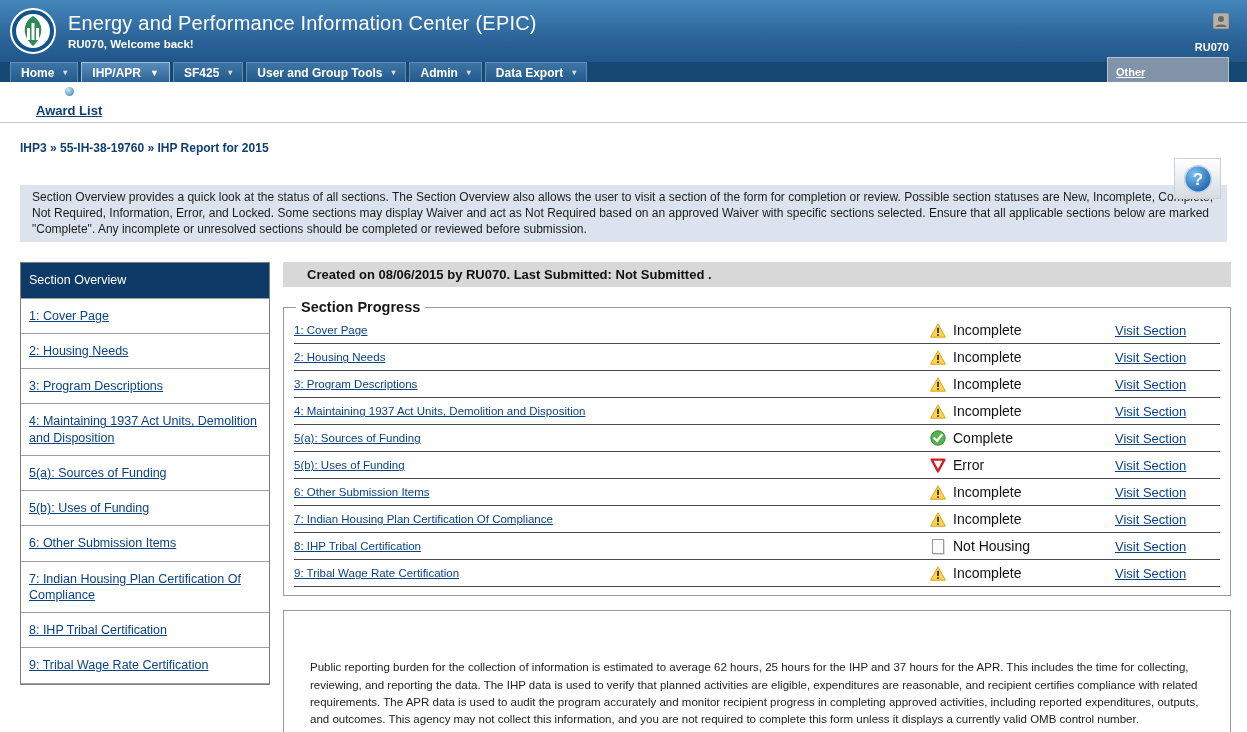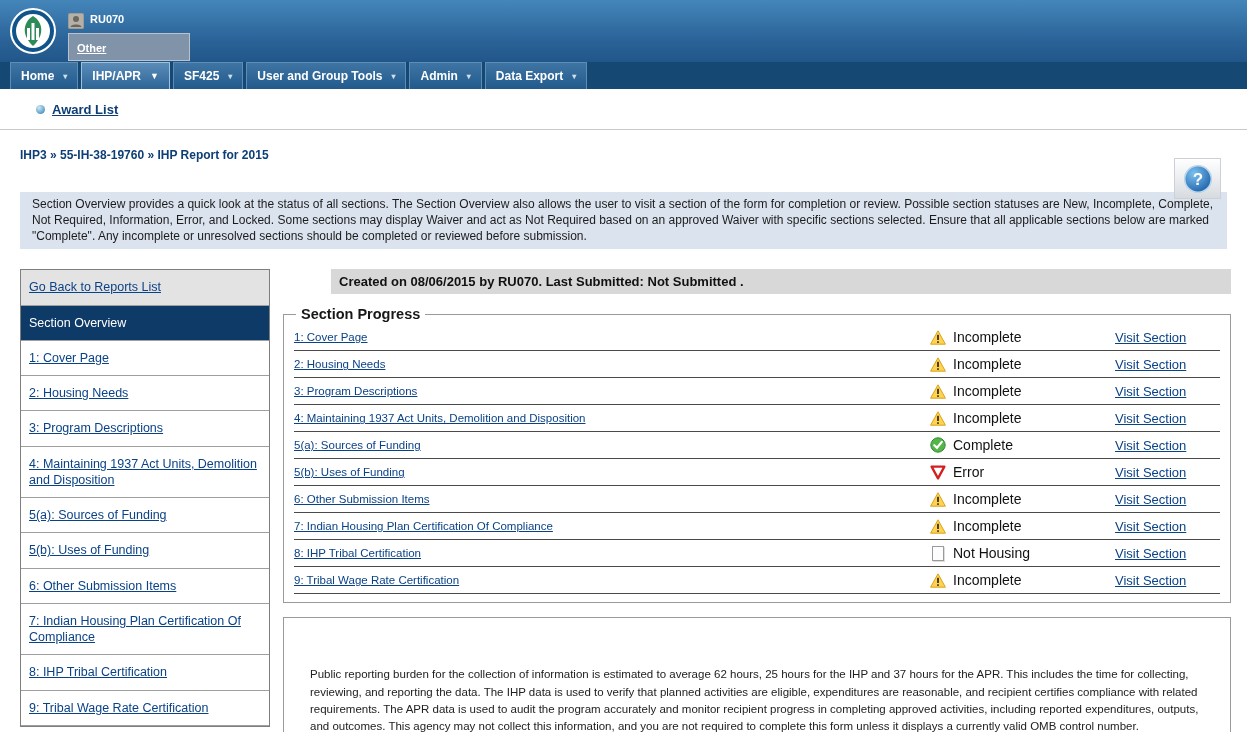--- a/index.html
+++ b/index.html
@@ -13,39 +13,39 @@
   
   .header {
     height:62px; background:linear-gradient(180deg,#4486ba 0%,#2c659a 60%,#215689 100%);
     display:flex; align-items:center; padding:0 18px 0 10px;
   }
   .logo { flex:0 0 auto; margin-right:12px; display:flex; align-items:center; }
   .titles { flex:1 1 auto; }
   .app-title { color:#fff; font-size:20px; letter-spacing:.2px; }
   .welcome { color:#fff; font-size:11.5px; font-weight:bold; margin-top:3px; }
   .user-area { flex:0 0 auto; width:122px; align-self:flex-start; margin-top:13px; }
-  .user-row { display:flex; align-items:flex-start; gap:6px; color:#fff; font-size:11px; font-weight:bold; margin-bottom:4px; }
+  .user-row { display:flex; align-items:flex-end; gap:12px; color:#fff; font-size:11px; font-weight:bold; margin-bottom:4px;flex-direction:column; }
   .logout-bar { background:#8093a9; border:1px solid #b9c3d0; padding:4px 8px; }
   .logout-bar a { color:#fff; font-size:11px; font-weight:bold; text-decoration:underline; }
 
   
-  .nav { height:27px; background:#154872; display:flex; align-items:stretch; padding-left:10px; }
+  .nav { height:20px; background:#154872; display:flex; align-items:stretch; padding-left:10px; }
   .tab {
     display:flex; align-items:center; gap:9px; padding:0 10px; margin-right:3px;
     background:linear-gradient(180deg,#3e75a4,#225a8c);
     border:1px solid #5d8cb6; border-bottom:none;
     color:#fff; font-size:12px; font-weight:bold; white-space:nowrap; cursor:pointer;
   }
   .tab .caret { font-size:8px; color:#cfe0ef; }
   .tab.active { background:linear-gradient(180deg,#5a8cb8,#2d6597); border-color:#9dc0dd; }
   .tab.active .caret { color:#fff; font-size:9px; }
 
   
   .subnav { height:41px; background:#fff; border-bottom:1px solid #c9c9c9; position:relative; display:flex; align-items:center; }
-  .award { margin-left:36px; display:flex; align-items:center; gap:7px; }
+  .award { margin-left:36px; display:flex; align-items:center; gap:7px;flex-direction:column; }
   .bullet { width:9px; height:9px; border-radius:50%; background:radial-gradient(circle at 35% 30%, #cdeaf8, #2a7ab0); }
   .award a { color:#0d3e75; font-weight:bold; font-size:13px; text-decoration:underline; }
   .omb-box { position:absolute; right:12px; top:7px; border:1px solid #8a8a8a; padding:2px 6px; font-size:9.5px; line-height:1.35; color:#111; background:#fff; }
 
   
   .title-row { margin:18px 0 0 20px; }
   .breadcrumb { font-size:12px; font-weight:bold; color:#0d3e75; margin:0; }
   .help-btn {
     position:absolute; right:26px; top:158px; width:47px; height:41px;
     background:linear-gradient(180deg,#ffffff,#d7dbe0); border:1px solid #cdd1d6;
@@ -60,21 +60,21 @@
 
   
   .sidebar { flex:0 0 250px; width:250px; border:1px solid #7e7e7e; background:#fff; }
   .sb-item { border-bottom:1px solid #9f9f9f; padding:9px 8px; font-size:12.5px; line-height:1.3; }
   .sb-item a { color:#0a4287; text-decoration:underline; }
   .sb-goback { background:#e3e3e3; }
   .sb-active { background:#0e3a68; color:#fff; cursor:pointer; }
 
   
   .main { flex:1 1 auto; min-width:0; }
-  .created-bar { background:#d8d8d8; font-size:13px; font-weight:bold; padding:5px 8px; color:#111;margin-left:48px; }
+  .created-bar { background:#d8d8d8; font-size:13px; font-weight:bold; padding:5px 24px; color:#111; }
   .sp-fieldset { border:1px solid #9a9a9a; margin:12px 0 0; padding:2px 10px 8px; background:#fff; }
   .sp-fieldset legend { font-size:14.5px; font-weight:bold; color:#17171a; padding:0 5px; margin-left:2px; }
   .sp-row { display:grid; grid-template-columns:1fr 185px 105px; align-items:center; border-bottom:1px solid #4a4a4a; padding:4px 0; }
   .sp-row a.section { font-size:11.5px; color:#0a4287; text-decoration:underline; justify-self:start; }
   .status-cell { display:flex; align-items:center; gap:7px; font-size:14px; color:#111; }
   .visit-cell a { font-size:13px; color:#0a4287; text-decoration:underline; }
   .ico { display:inline-flex; width:16px; height:16px; align-items:center; justify-content:center; }
   .nr-box { display:inline-block; width:12px; height:15px; background:#fdfdfd; border:1px solid #9a9a9a; box-shadow:1px 1px 0 #ddd; }
 
   .burden-box { border:1px solid #9a9a9a; margin-top:14px; padding:48px 26px 22px; font-size:11.5px; line-height:1.5; color:#222; background:#fff; }
@@ -85,20 +85,24 @@
 <div class="header">
   <div class="logo">
     <svg width="46" height="46" viewBox="0 0 46 46">
       <circle cx="23" cy="23" r="22" fill="#11548c" stroke="#ffffff" stroke-width="2"></circle>
       <circle cx="23" cy="23" r="17" fill="#ffffff"></circle>
       <path d="M23 8 C13 14 11 27 23 38 C35 27 33 14 23 8 Z" fill="#2e8b57"></path>
       <rect x="17" y="20" width="3" height="12" fill="#ffffff"></rect>
       <rect x="21.5" y="15" width="3" height="17" fill="#ffffff"></rect>
       <rect x="26" y="20" width="3" height="12" fill="#ffffff"></rect>
     </svg>
+  </div>
+  <div class="titles">
+    <div class="app-title">Energy and Performance Information Center (EPIC)</div>
+    <div class="welcome">RU070, Welcome back!</div>
   </div>
   <div class="user-area">
     <div class="user-row">
       <span style="display:inline-flex;">
         <svg width="16" height="16" viewBox="0 0 16 16">
           <rect width="16" height="16" rx="2" fill="#b5b1a8" stroke="#8a867e"></rect>
           <circle cx="8" cy="6" r="3" fill="#6b675f"></circle>
           <path d="M2.5 14 C2.5 10.5 13.5 10.5 13.5 14 Z" fill="#6b675f"></path>
         </svg>
       </span>
@@ -160,21 +164,20 @@
       <text x="15" y="21" text-anchor="middle" font-size="17" font-weight="bold" fill="#ffffff" font-family="Liberation Sans, sans-serif">?</text>
     </svg>
   </span>
 </div>
 
 <div class="info-note">Section Overview provides a quick look at the status of all sections. The Section Overview also allows the user to visit a section of the form for completion or review. Possible section statuses are New, Incomplete, Complete, Not Required, Information, Error, and Locked. Some sections may display Waiver and act as Not Required based on an approved Waiver with specific sections selected. Ensure that all applicable sections below are marked "Complete". Any incomplete or unresolved sections should be completed or reviewed before submission.</div>
 
 <div class="content">
 
   <div class="sidebar">
-    <div class="sb-item sb-goback"><a>Go Back to Reports List</a></div>
     <div class="sb-item sb-active">Section Overview</div>
     <div class="sb-item"><a>1: Cover Page</a></div>
     <div class="sb-item"><a>2: Housing Needs</a></div>
     <div class="sb-item"><a>3: Program Descriptions</a></div>
     <div class="sb-item"><a>4: Maintaining 1937 Act Units, Demolition and Disposition</a></div>
     <div class="sb-item"><a>5(a): Sources of Funding</a></div>
     <div class="sb-item"><a>5(b): Uses of Funding</a></div>
     <div class="sb-item"><a>6: Other Submission Items</a></div>
     <div class="sb-item"><a>7: Indian Housing Plan Certification Of Compliance</a></div>
     <div class="sb-item"><a>8: IHP Tribal Certification</a></div>

